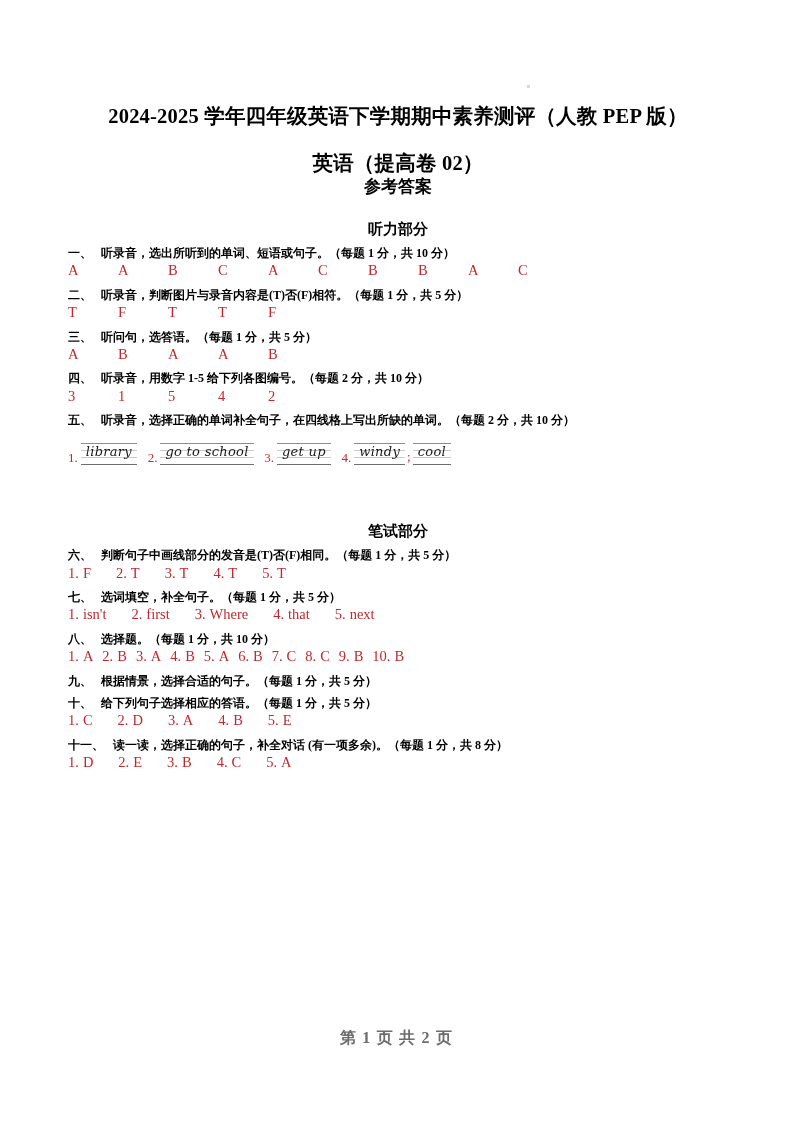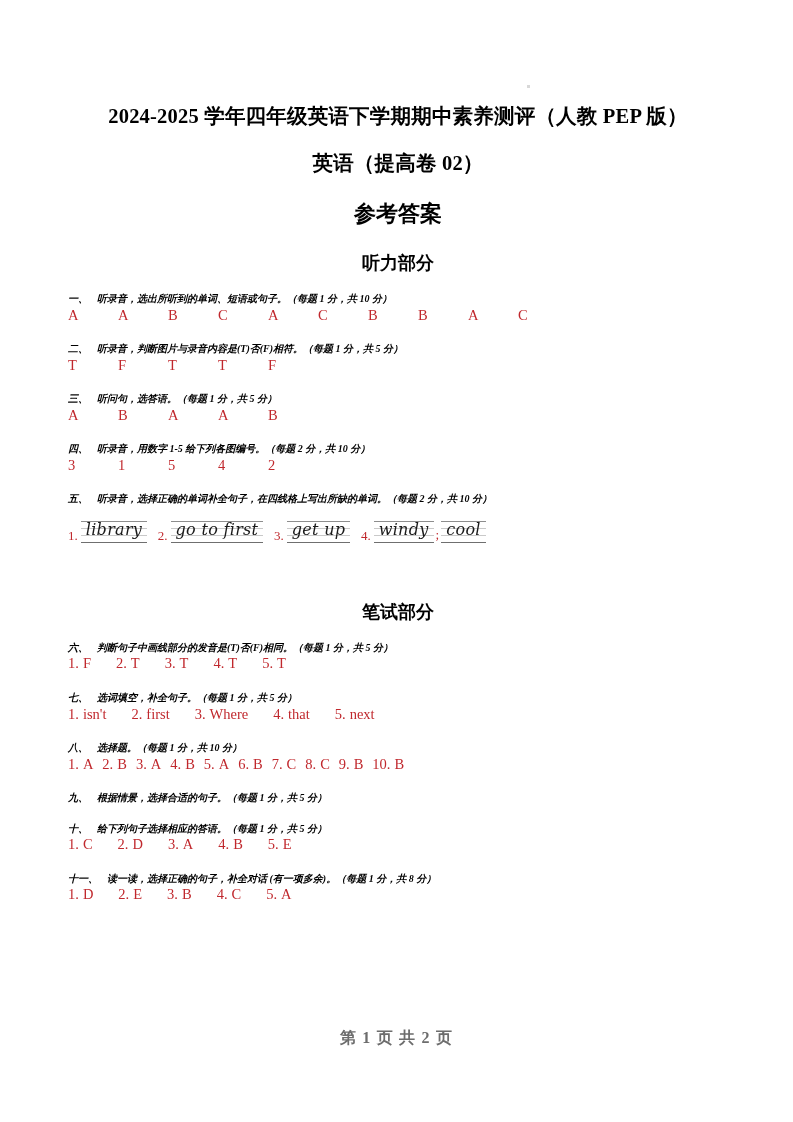--- a/index.html
+++ b/index.html
@@ -36,40 +36,38 @@
     font-size: 20.5px;
     letter-spacing: 0.2px;
     line-height: 1.2;
     white-space: nowrap;
   }
   .title-1 { margin-top: 104px; }
   .title-2 { margin-top: 22px; }
   .title-3 {
     text-align: center;
     font-weight: bold;
-    font-size: 22px;
-    margin-top: 24px;
+    font-size: 17px;
   }
 
   .part-heading {
     text-align: center;
     font-weight: bold;
-    font-size: 18px;
+    font-size: 15px;
     margin-top: 22px;
   }
   .part-heading.written { margin-top: 0; }
 
   
   .q-head {
     font-weight: bold;
-    font-size: 10px;
+    font-size: 12px;
     line-height: 1.35;
     white-space: nowrap;
-    margin-top: 17px;
-    font-style: italic;
+    margin-top: 6px;
   }
   .q-num { margin-right: 9px; }
 
   
   .ans-row {
     color: #c0282d;
     font-size: 14.5px;
     line-height: 1.35;
     white-space: nowrap;
   }
@@ -120,21 +118,21 @@
   }
   .four-line .rule.r1 { top: 3px;  border-top-color: #8d8d8d; }
   .four-line .rule.r2 { top: 10px; border-top-color: #c9c9c9; }
   .four-line .rule.r3 { top: 17px; border-top-color: #c9c9c9; }
   .four-line .rule.r4 { top: 24px; border-top-color: #6f6f6f; }
   .four-line .word {
     position: relative;
     display: inline-block;
     font-family: "DejaVu Serif", "Liberation Serif", serif;
     font-style: italic;
-    font-size: 16px;
+    font-size: 13px;
     line-height: 24px;
     color: #1a1a1a;
     letter-spacing: 0.3px;
     padding: 0 2px;
   }
   .semi {
     display: inline-block;
     vertical-align: bottom;
     color: #c0282d;
     font-size: 13px;
@@ -209,21 +207,21 @@
     </div>
 
     <div class="q-head">
       <span class="q-num">五、</span><span>听录音，选择正确的单词补全句子，在四线格上写出所缺的单词。（每题 2 分，共 10 分）</span>
     </div>
     <div class="hand-row">
       <span class="hand-item">
         <span class="n">1.</span><span class="four-line"><span class="rule r1"></span><span class="rule r2"></span><span class="rule r3"></span><span class="rule r4"></span><span class="word">library</span></span>
       </span>
       <span class="hand-item">
-        <span class="n">2.</span><span class="four-line"><span class="rule r1"></span><span class="rule r2"></span><span class="rule r3"></span><span class="rule r4"></span><span class="word">go to first</span></span>
+        <span class="n">2.</span><span class="four-line"><span class="rule r1"></span><span class="rule r2"></span><span class="rule r3"></span><span class="rule r4"></span><span class="word">go to school</span></span>
       </span>
       <span class="hand-item">
         <span class="n">3.</span><span class="four-line"><span class="rule r1"></span><span class="rule r2"></span><span class="rule r3"></span><span class="rule r4"></span><span class="word">get up</span></span>
       </span>
       <span class="hand-item">
         <span class="n">4.</span><span class="four-line"><span class="rule r1"></span><span class="rule r2"></span><span class="rule r3"></span><span class="rule r4"></span><span class="word">windy</span></span><span class="semi">;</span><span class="four-line"><span class="rule r1"></span><span class="rule r2"></span><span class="rule r3"></span><span class="rule r4"></span><span class="word">cool</span></span>
       </span>
     </div>
 
     <div class="gap-written"></div>

